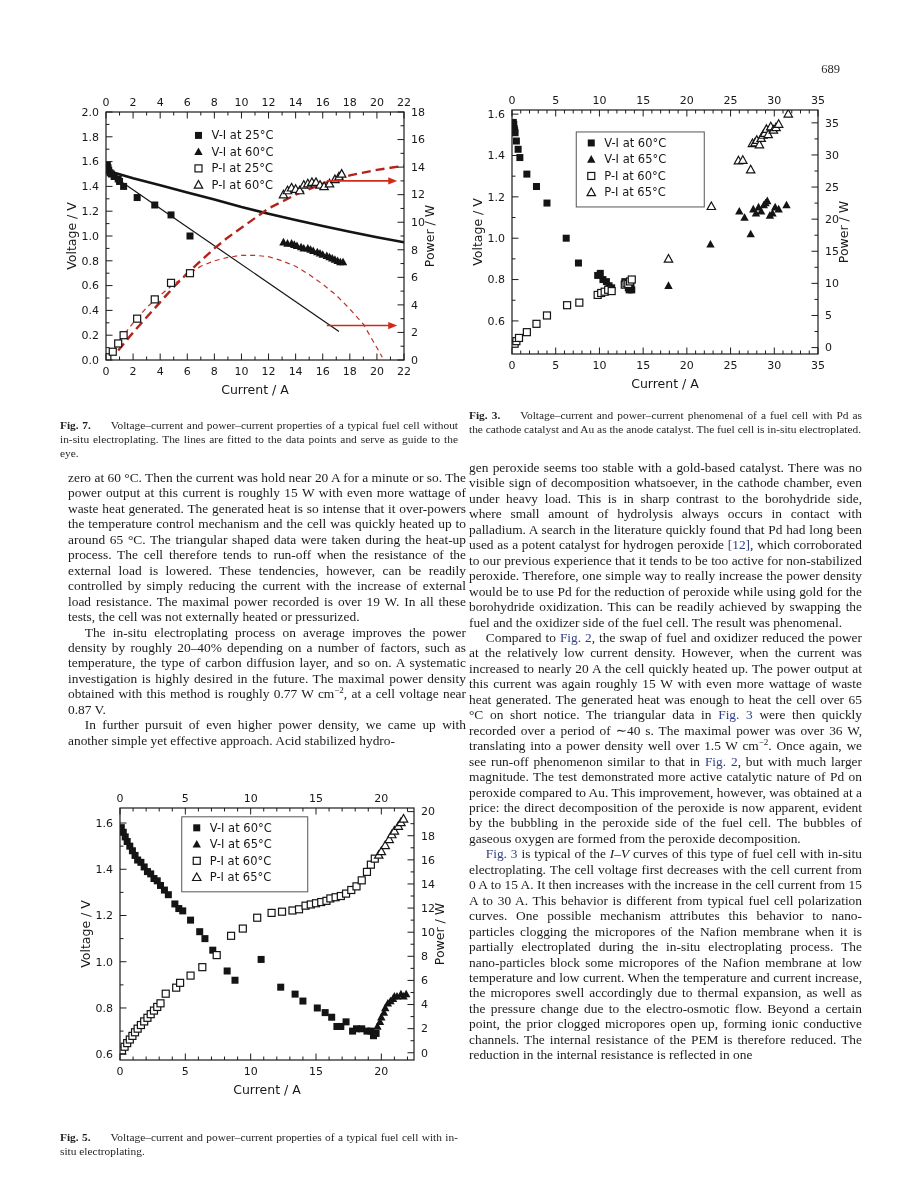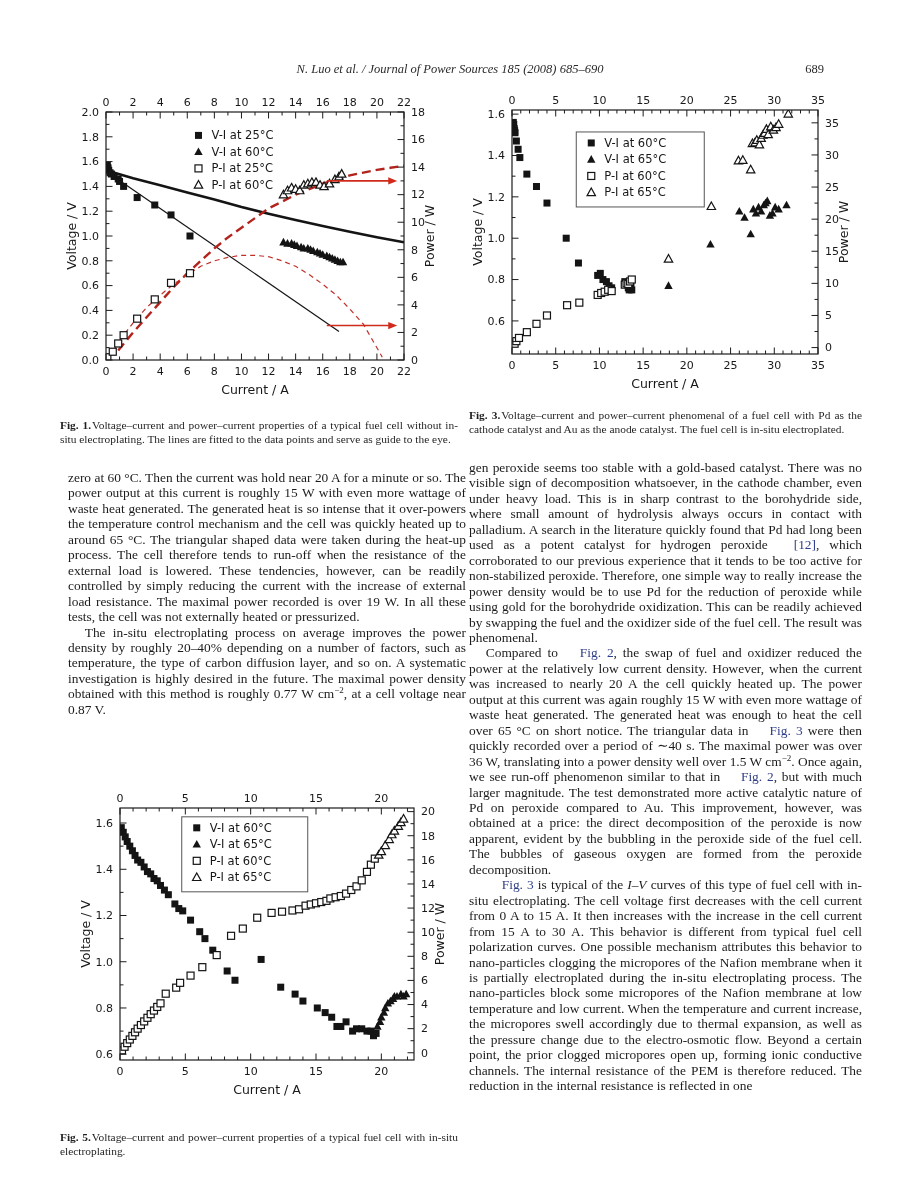--- a/index.html
+++ b/index.html
@@ -2,35 +2,34 @@
 <html><head>
 <meta charset="utf-8">
 <style>
   html,body{margin:0;padding:0;}
   body{width:900px;height:1199px;background:#ffffff;position:relative;overflow:hidden;
        font-family:"Liberation Serif",serif;color:#1b1b1b;}
   .abs{position:absolute;}
   .header{position:absolute;top:62px;left:60px;width:780px;height:20px;
           font-size:12.5px;color:#2a2a2a;}
   .citation{display:block;text-align:center;font-style:italic;}
-  .pagenum{position:absolute;right:16px;top:0;font-style:normal;}
+  .pagenum{position:absolute;right:0;top:0;font-style:normal;}
   .caption{font-size:11.4px;line-height:14.2px;text-align:justify;color:#1f1f1f;margin:0;}
-  .caption b{margin-right:1px;}
+  .caption b{margin-right:20px;}
   .textcol{font-size:13.4px;line-height:15.45px;text-align:justify;}
   .textcol p{margin:0;text-indent:1.25em;}
   .textcol p.noindent{text-indent:0;}
-  .link{color:#2e3d87;margin-left:16px;}
+  .link{color:#2e3d87;}
   sup{font-size:9px;line-height:0;}
   svg.chart{position:absolute;}
 </style>
 </head>
 <body>
 
 <div class="header">
-  <span class="citation">N. Luo et al. / Journal of Power Sources 185 (2008) 685–690</span>
   <span class="pagenum">689</span>
 </div>
 
 <svg class="chart" width="386" height="316" style="left:60px;top:90px">
     <defs>
       <clipPath id="fig1clip">
         <rect x="46" y="22" width="298" height="248"></rect>
       </clipPath>
     </defs>
     <g clip-path="url(#fig1clip)">
@@ -237,26 +236,27 @@
     <rect x="134.98000000000002" y="41.9" width="7" height="7" fill="#141414"></rect>
     <text x="151.48000000000002" y="49.4" text-anchor="start" font-family="&quot;DejaVu Sans&quot;,sans-serif" font-size="11.5" fill="#181818">V-I at 25°C</text>
     <path d="M138.48000000000002,57.5 L142.68,65.1 L134.28000000000003,65.1 Z" fill="#141414"></path>
     <text x="151.48000000000002" y="65.9" text-anchor="start" font-family="&quot;DejaVu Sans&quot;,sans-serif" font-size="11.5" fill="#181818">V-I at 60°C</text>
     <rect x="134.98000000000002" y="74.9" width="7" height="7" fill="#ffffff" stroke="#141414" stroke-width="1.2"></rect>
     <text x="151.48000000000002" y="82.4" text-anchor="start" font-family="&quot;DejaVu Sans&quot;,sans-serif" font-size="11.5" fill="#181818">P-I at 25°C</text>
     <path d="M138.48000000000002,90.5 L142.68,98.10000000000001 L134.28000000000003,98.10000000000001 Z" fill="#ffffff" stroke="#141414" stroke-width="1.2"></path>
     <text x="151.48000000000002" y="98.9" text-anchor="start" font-family="&quot;DejaVu Sans&quot;,sans-serif" font-size="11.5" fill="#181818">P-I at 60°C</text>
   </svg>
 <p class="caption abs" style="left:60px;top:418px;width:398px">
-  <b>Fig. 1.</b><span>Voltage–current and power–current properties of a typical fuel cell without in-situ electroplating. The lines are fitted to the data points and serve as guide to the eye.</span>
+  <b>Fig. 7.</b><span>Voltage–current and power–current properties of a typical fuel cell without in-situ electroplating. The lines are fitted to the data points and serve as guide to the eye.</span>
 </p>
 
 <div class="textcol abs" style="left:68px;top:470px;width:398px">
     <p class="noindent">zero at 60 °C. Then the current was hold near 20 A for a minute or so. The power output at this current is roughly 15 W with even more wattage of waste heat generated. The generated heat is so intense that it over-powers the temperature control mechanism and the cell was quickly heated up to around 65 °C. The triangular shaped data were taken during the heat-up process. The cell therefore tends to run-off when the resistance of the external load is lowered. These tendencies, however, can be readily controlled by simply reducing the current with the increase of external load resistance. The maximal power recorded is over 19 W. In all these tests, the cell was not externally heated or pressurized.</p>
     <p>The in-situ electroplating process on average improves the power density by roughly 20–40% depending on a number of factors, such as temperature, the type of carbon diffusion layer, and so on. A systematic investigation is highly desired in the future. The maximal power density obtained with this method is roughly 0.77 W cm<sup>−2</sup>, at a cell voltage near 0.87 V.</p>
+    <p>In further pursuit of even higher power density, we came up with another simple yet effective approach. Acid stabilized hydro-</p>
   </div>
 
 <svg class="chart" width="380" height="320" style="left:76px;top:788px">
     <defs>
       <clipPath id="fig2clip">
         <rect x="44" y="20" width="294" height="252"></rect>
       </clipPath>
     </defs>
     <g clip-path="url(#fig2clip)">
       <rect x="41.806666666666665" y="36.15137614678898" width="7" height="7" fill="#141414"></rect>

